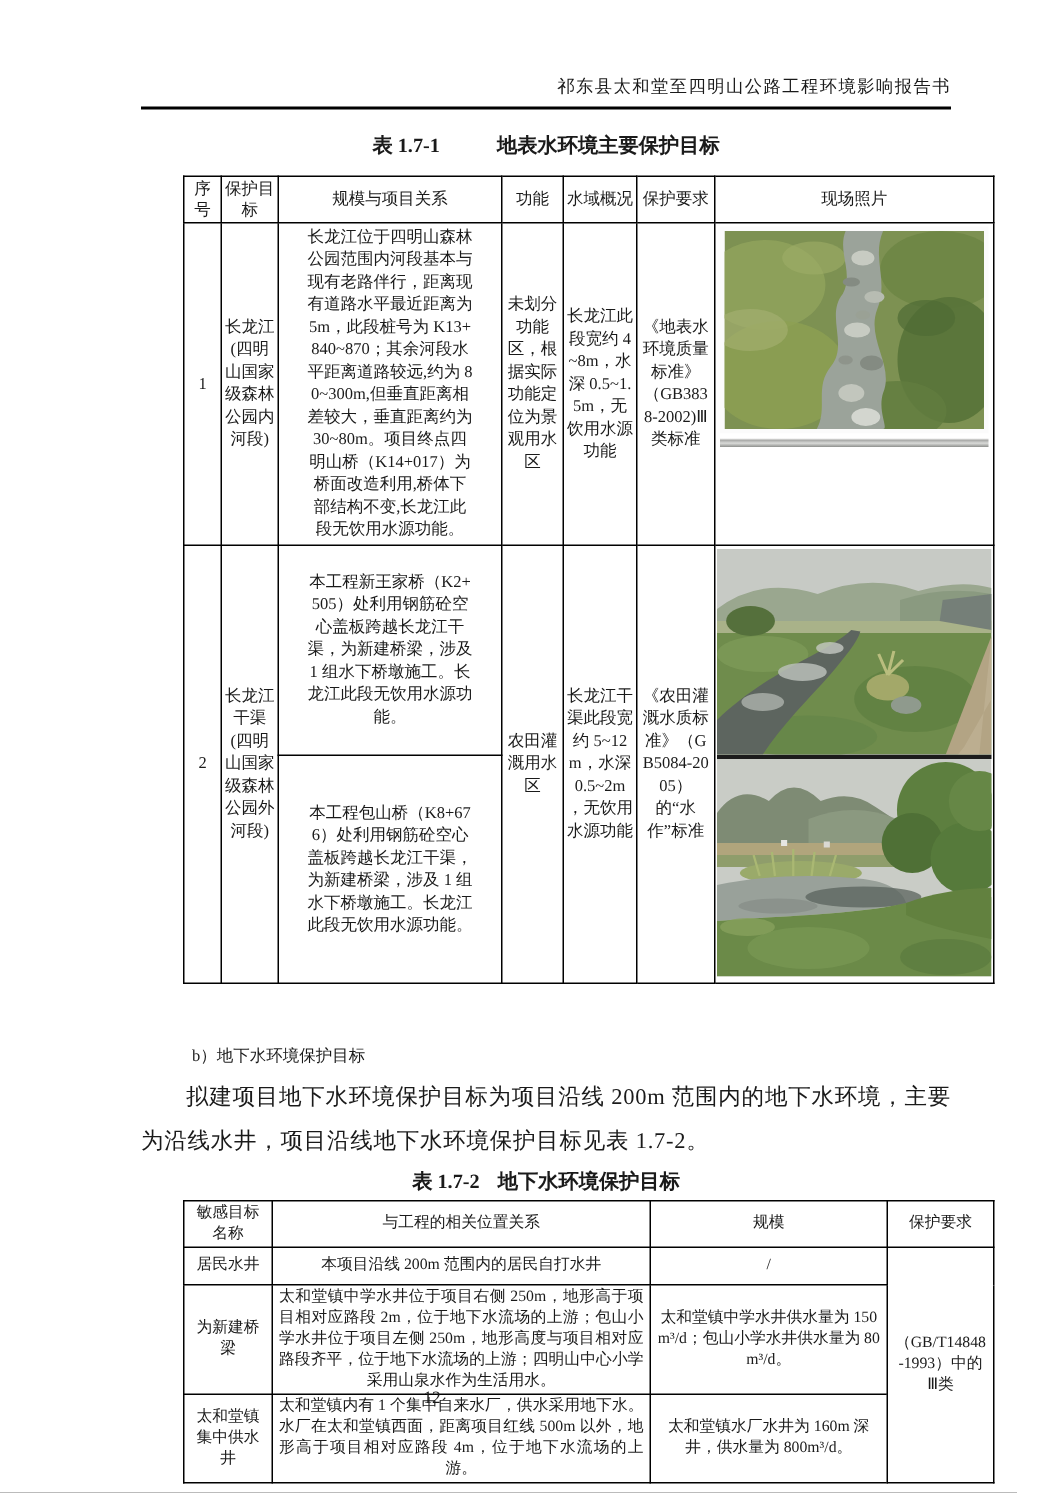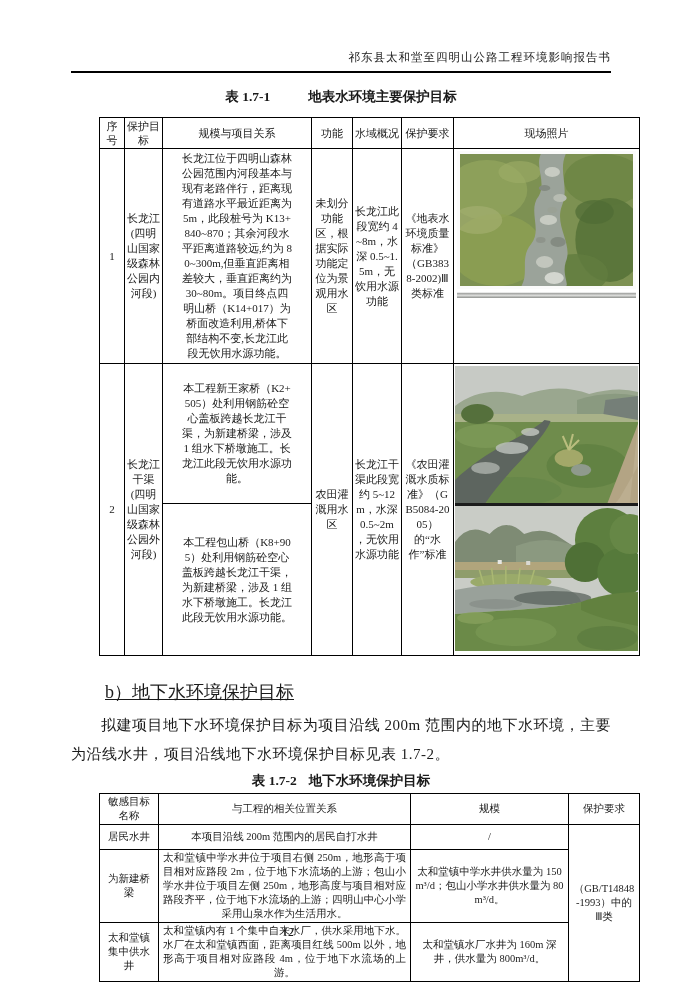--- a/index.html
+++ b/index.html
@@ -6,21 +6,21 @@
   html,body { background:#888; }
   .page {
     position:relative;
     width:700px; height:995px;
     margin:0 auto;
     background:#ffffff;
     font-family:"Liberation Serif", serif;
     color:#1a1a1a;
     overflow:hidden;
   }
-  .content { position:absolute; left:71px; top:0; width:540px; }
+  .content { position:absolute; left:94px; top:0; width:540px; }
 
   
   .doc-header {
     margin-top:50px;
     text-align:right;
     font-size:11.5px;
     letter-spacing:1px;
     padding-bottom:6px;
     border-bottom:2px solid #000;
   }
@@ -59,21 +59,21 @@
   .photo-frame svg { display:block; width:100%; }
   .photo-shadow {
     height:9px; margin:0 3px 2px 3px;
     background:linear-gradient(180deg,#ffffff 0%,#ffffff 35%,#a9aaa8 50%,#d9dad8 72%,#8e908d 100%);
   }
   .photo-stack { padding:2px 1px 1px 1px; }
   .photo-stack svg { display:block; width:100%; }
   .photo-divider { height:3px; background:#1c1c1c; }
 
   
-  .sec-heading { margin-top:24px; padding-left:34px; font-size:18px;text-decoration:underline; }
+  .sec-heading { margin-top:40px; padding-left:34px; font-size:11px; }
   .body-par {
     margin-top:7px;
     font-size:15px; line-height:29px;
     text-indent:2em; text-align:justify;
     letter-spacing:0.5px;
   }
 
   .page-number {
     position:absolute; left:0; top:926px; width:576px;
     text-align:center; font-size:11.5px;
@@ -200,21 +200,21 @@
               <path d="M0,108 L28,106 C60,104 100,102 124,96 L180,92 L180,145 L0,145 Z" fill="#6b8a48"></path>
               <path d="M124,96 C140,90 160,86 180,86 L180,120 C160,116 140,112 124,104 Z" fill="#62813f"></path>
               <ellipse cx="60" cy="126" rx="40" ry="14" fill="#779552" opacity="0.85"></ellipse>
               <ellipse cx="150" cy="132" rx="30" ry="12" fill="#5e7d40" opacity="0.9"></ellipse>
               <ellipse cx="20" cy="112" rx="18" ry="6" fill="#87a05c" opacity="0.8"></ellipse>
             </svg>
           </div>
         </td>
       </tr>
       <tr style="height:152px;">
-        <td class="relation-cell">本工程包山桥（K8+905）处利用钢筋砼空心盖板跨越长龙江干渠，为新建桥梁，涉及 1 组水下桥墩施工。长龙江此段无饮用水源功能。</td>
+        <td class="relation-cell">本工程包山桥（K8+676）处利用钢筋砼空心盖板跨越长龙江干渠，为新建桥梁，涉及 1 组水下桥墩施工。长龙江此段无饮用水源功能。</td>
       </tr>
     </tbody>
       </table>
 
     <div class="sec-heading">b）地下水环境保护目标</div>
     <div class="body-par">拟建项目地下水环境保护目标为项目沿线 200m 范围内的地下水环境，主要为沿线水井，项目沿线地下水环境保护目标见表 1.7-2。</div>
 
     <div class="caption caption2">
       <span class="cap-label">表 1.7-2</span><span class="cap-text">地下水环境保护目标</span>
     </div>

